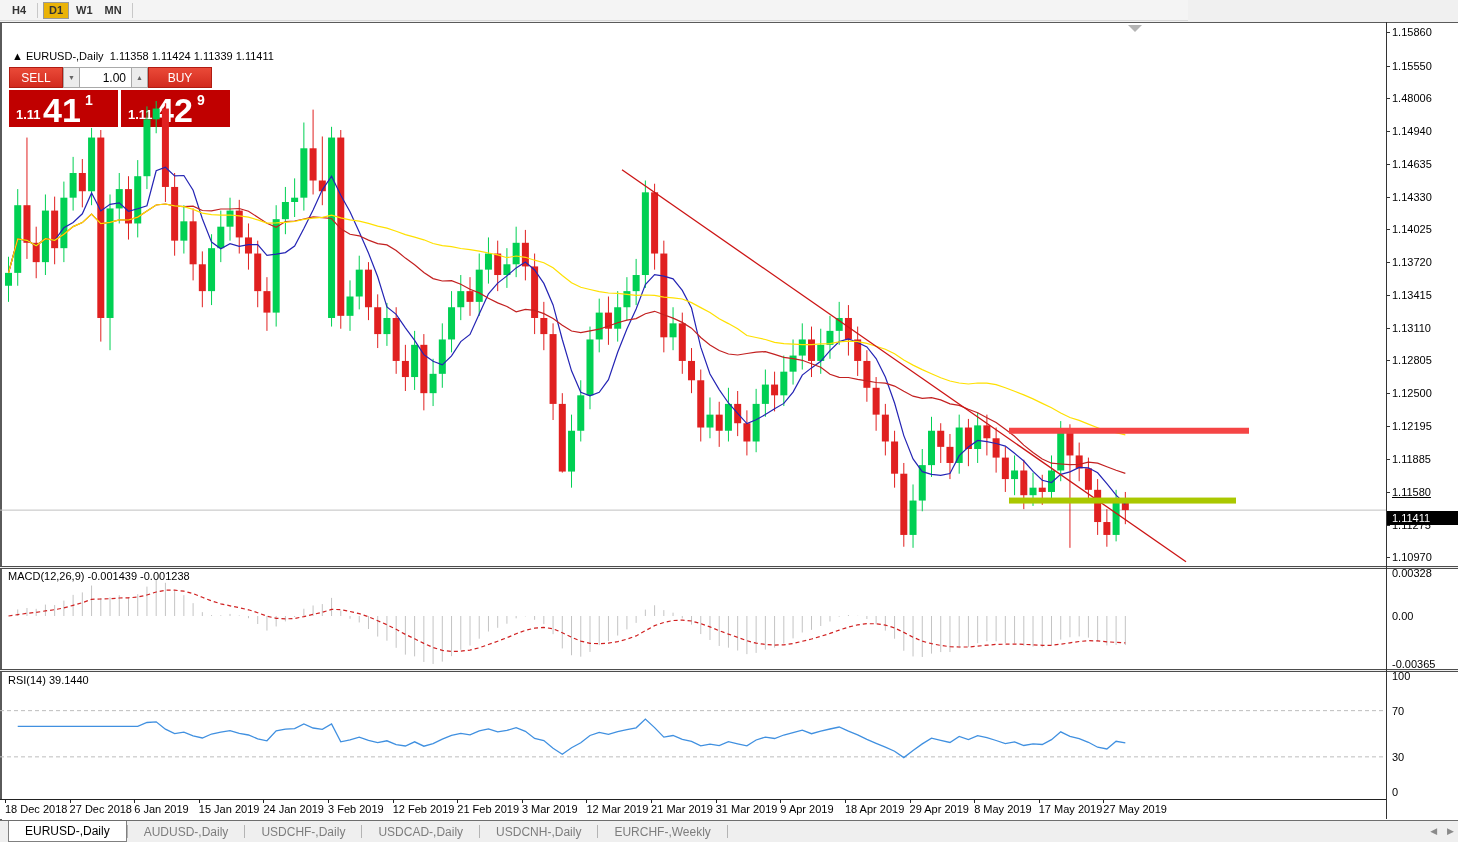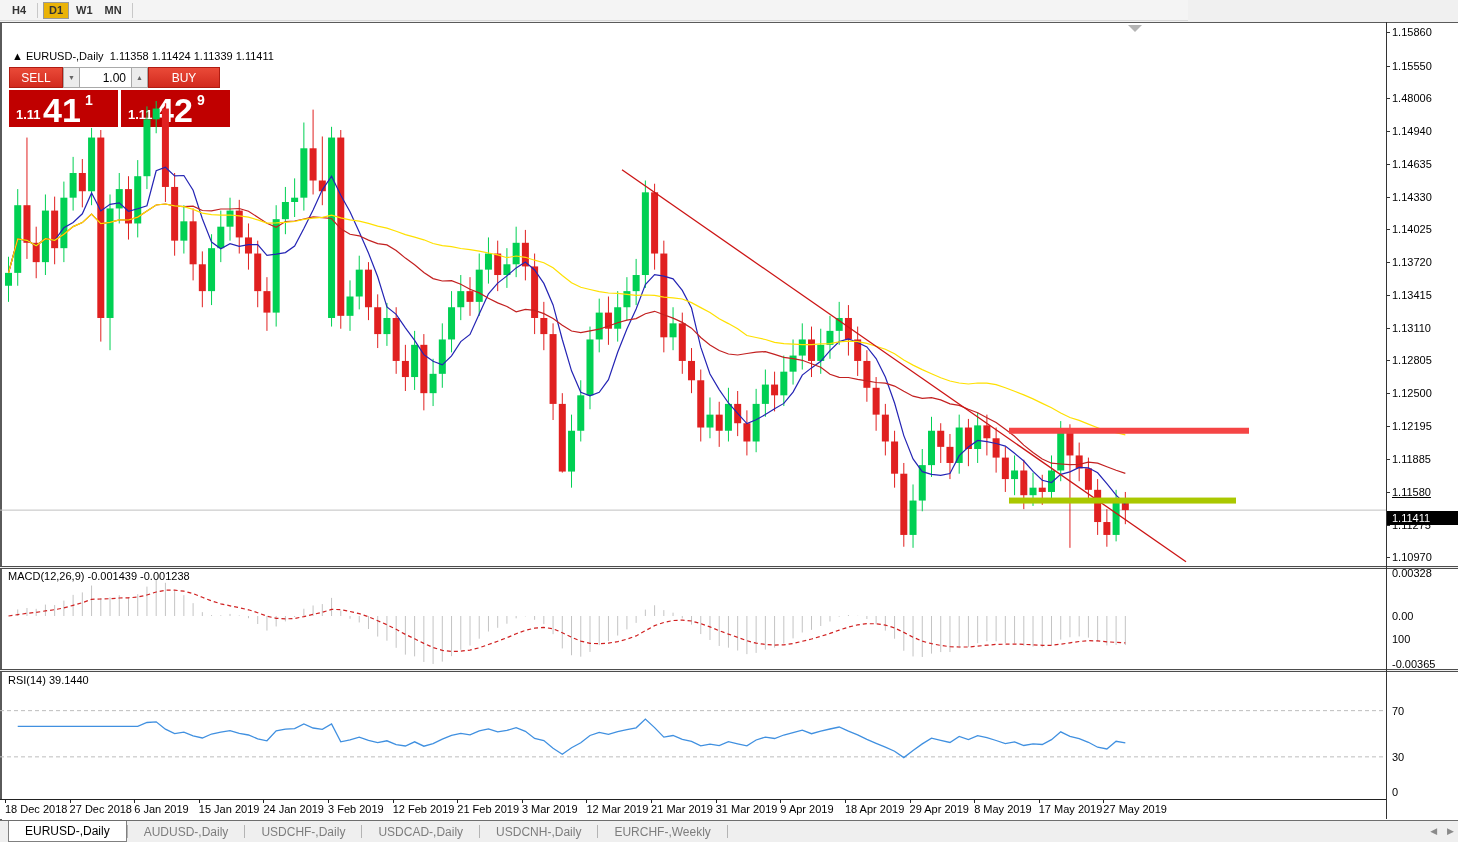--- a/index.html
+++ b/index.html
@@ -86,21 +86,21 @@
     <span>EURUSD-,Daily</span>&nbsp;
     <b>1.11358 1.11424 1.11339 1.11411</b>
   </div>
 
   <div id="trade-panel" class="abs">
     <div class="tp-row1">
       <div class="tp-btn">SELL</div>
       <div class="spin-btn">▼</div>
       <div class="vol-box">1.00</div>
       <div class="spin-btn">▲</div>
-      <div class="tp-btn" style="width:72px">BUY</div>
+      <div class="tp-btn" style="width:64px">BUY</div>
     </div>
     <div class="tp-row2">
       <div class="price-box sell">
         <span class="pb-prefix">1.11</span>
         <span class="pb-big">41</span>
         <span class="pb-sup">1</span>
       </div>
       <div class="price-box">
         <span class="pb-prefix">1.11</span>
         <span class="pb-big">42</span>
@@ -576,21 +576,21 @@
     <div class="axis-tick" style="top: 524.725px;"></div>
     <div class="axis-label" style="top: 551.482px;">1.10970</div>
     <div class="axis-tick" style="top: 557.482px;"></div>
   </div>
 <div id="macd-axis">
     <div class="axis-label" style="top: 566.999px;">0.00328</div>
     <div class="axis-label" style="top: 610px;">0.00</div>
     <div class="axis-label" style="top: 657.851px;">-0.00365</div>
   </div>
 <div id="rsi-axis">
-    <div class="axis-label" style="top: 633px;">100</div>
+    <div class="axis-label" style="top: 670px;">100</div>
     <div class="axis-label" style="top: 704.65px;">70</div>
     <div class="axis-label" style="top: 750.85px;">30</div>
     <div class="axis-label" style="top: 785.5px;">0</div>
   </div>
 <div id="cur-price-tag" class="abs" style="top: 503.119px;">1.11411</div>
 
 <div id="tabbar" class="abs">
     <div style="width: 8px;"></div>
     <div class="tab active">EURUSD-,Daily</div>
     <div class="tab-sep"></div>

